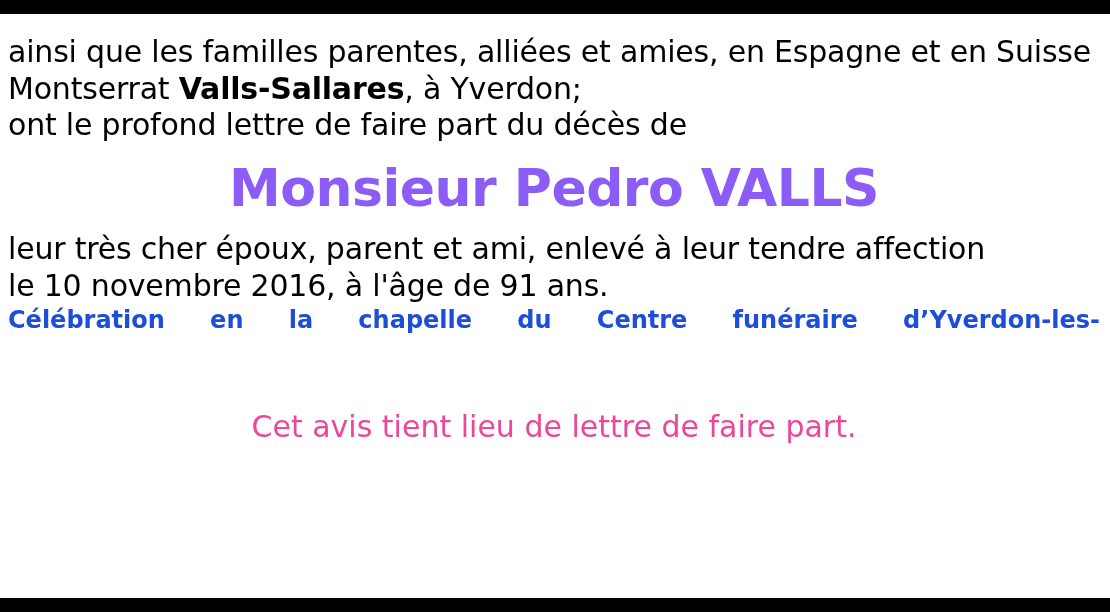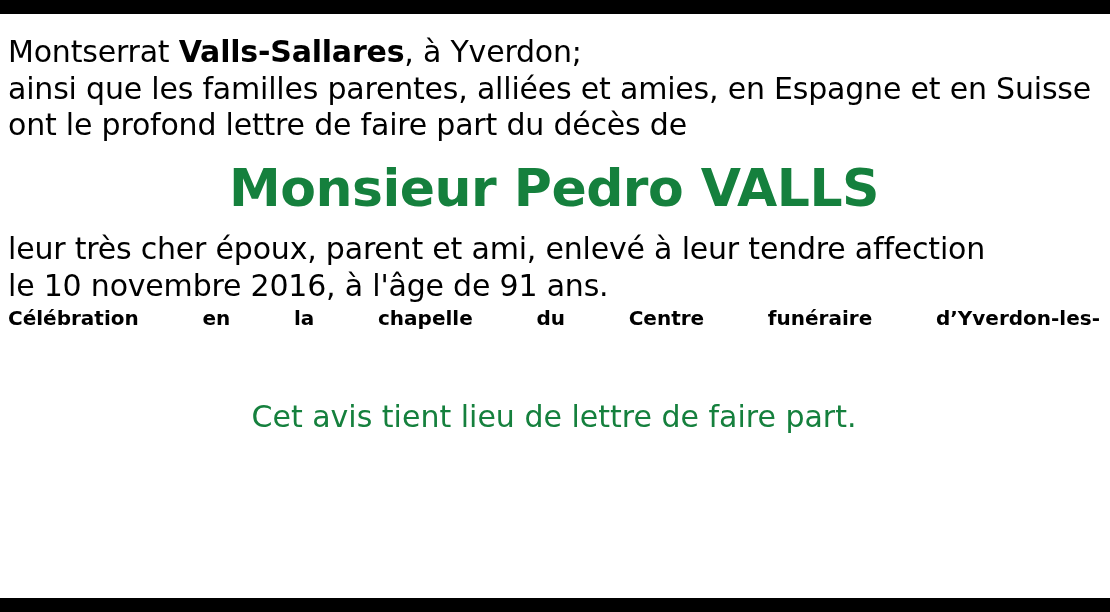--- a/index.html
+++ b/index.html
@@ -53,27 +53,27 @@
   .line b {
     font-weight: 700;
   }
   .deceased-name {
     text-align: center;
     font-size: 52px;
     font-weight: 700;
     line-height: 1.1;
     margin: 16px 0 14px 0;
     letter-spacing: -0.5px;
-    color: #15803d;
+    color: #8b5cf6;
   }
   .ceremony {
-    font-size: 20px;
+    font-size: 24px;
     font-weight: 700;
     line-height: 1.22;
-    color: #000000;
+    color: #1d4ed8;
     text-align: justify;
     width: 1092px;
     margin-top: 2px;
   }
   .ceremony .justified {
     display: block;
     text-align: justify;
   }
   .ceremony .justified::after {
     content: "";
@@ -83,36 +83,36 @@
   .ceremony-tail {
     font-weight: 700;
   }
   .ceremony-tail .period {
     font-weight: 400;
   }
   .closing {
     text-align: center;
     font-size: 30px;
     line-height: 1.22;
-    color: #15803d;
+    color: #ec4899;
     margin-top: 44px;
   }
 </style>
 </head>
 <body>
 
 <div class="notice">
 
   <div class="rule-top"></div>
 
   <div class="content">
 
+    <div class="line">ainsi que les familles parentes, alliées et amies, en Espagne et en Suisse</div>
+
     <div class="line"><span>Montserrat </span><b>Valls-Sallares</b><span>, à Yverdon;</span></div>
-
-    <div class="line">ainsi que les familles parentes, alliées et amies, en Espagne et en Suisse</div>
 
     <div class="line">ont le profond lettre de faire part du décès de</div>
 
     <div class="deceased-name">Monsieur Pedro VALLS</div>
 
     <div class="line">leur très cher époux, parent et ami, enlevé à leur tendre affection</div>
 
     <div class="line">le 10 novembre 2016, à l'âge de 91 ans.</div>
 
     <div class="ceremony">

